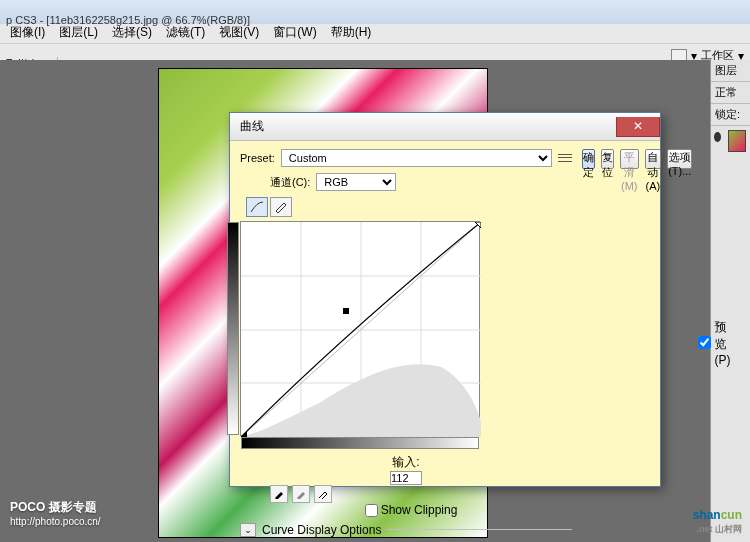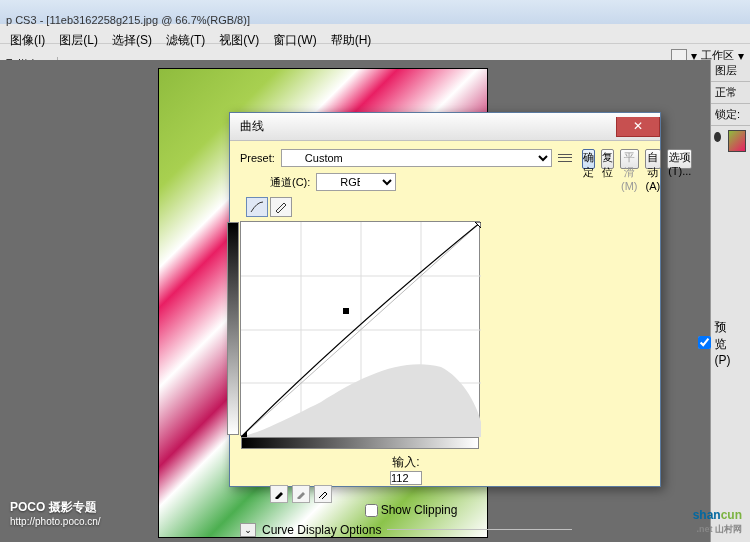--- a/index.html
+++ b/index.html
@@ -1,20 +1,20 @@
 <!DOCTYPE html>
 <html><head>
 <meta charset="utf-8">
 <style>
 * { margin: 0; padding: 0; box-sizing: border-box; font-family: "Microsoft YaHei", Tahoma, sans-serif; font-size: 12px; }
 body { background: #fff; width: 750px; height: 542px; overflow: hidden; position: relative; }
 
 .titlebar { background: linear-gradient(#dbe7f4, #c8d8ec); height: 16px; padding: 12px 6px; color: #333; font-size: 11px; line-height: 16px; }
 .menubar { background: #e9e9e9; height: 20px; display: flex; padding: 0 4px; gap: 2px; border-bottom: 1px solid #ccc; }
-.menubar span { padding: 8px 6px; line-height: 16px; cursor: default; }
+.menubar span { padding: 0 6px; line-height: 16px; cursor: default; }
 
 .toolbar { background: #e9e9e9; height: 24px; display: flex; align-items: center; padding: 0 6px; gap: 8px; border-bottom: 1px solid #b0b0b0; }
 .toolbar-left { display: flex; align-items: flex-start; gap: 6px; margin-top: 20px; }
 .toolbar-sep { width: 1px; height: 18px; background: #b0b0b0; }
 .toolbar-right { margin-left: auto; display: flex; align-items: center; gap: 4px; }
 .mini-icon { width: 16px; height: 14px; border: 1px solid #888; background: #f0f0f0; display: inline-block; }
 .dd { font-size: 11px; }
 
 .canvas-area { background: #6d6d6d; position: absolute; top: 60px; left: 0; right: 40px; bottom: 0; }
 .doc-img { position: absolute; left: 158px; top: 8px; width: 330px; height: 470px; background: linear-gradient(135deg, #8fbc3e 0%, #a8d050 15%, #fff 25%, #e91e63 30%, #fff 40%, #c2185b 50%, #fff 55%, #4caf50 65%, #fff 75%, #8bc34a 85%, #fff 100%); border: 1px solid #000; }
@@ -30,21 +30,21 @@
 .dialog { position: absolute; left: 229px; top: 112px; width: 432px; height: 375px; background: #fef9c3; border: 1px solid #5a7aa0; box-shadow: 3px 3px 10px rgba(0,0,0,0.4); }
 .dlg-titlebar { background: linear-gradient(#fdfdfd, #e3e3e3); height: 28px; display: flex; align-items: center; padding: 0 0 0 10px; border-bottom: 1px solid #c0c0c0; }
 .dlg-title { flex: 1; font-size: 12px; }
 .dlg-close { width: 44px; height: 20px; background: #c75050; color: #fff; display: flex; align-items: center; justify-content: center; border: 1px solid #a03030; border-top: none; font-size: 12px; margin-right: 0; }
 .dlg-body { padding: 8px 10px; display: flex; gap: 10px; }
 .dlg-main { flex: 1; }
 .dlg-side { width: 68px; display: flex; flex-direction: row; gap: 6px; }
 
 .row { display: flex; align-items: center; gap: 6px; margin-bottom: 6px; }
 .row label { font-size: 11px; }
-.row select, .row input[type=text] { font-size: 11px; border: 1px solid #a0a0a0; background: #fff; padding: 1px 19px; }
+.row select, .row input[type=text] { font-size: 11px; border: 1px solid #a0a0a0; background: #fff; padding: 1px 3px; }
 .preset-select { flex: 1; height: 18px; }
 .channel-select { width: 80px; height: 18px; }
 .menu-ico { width: 14px; height: 12px; display: inline-flex; flex-direction: column; justify-content: space-around; padding: 1px 0; cursor: pointer; }
 .menu-ico span { height: 1px; background: #555; }
 
 .tool-row { display: flex; gap: 2px; margin-bottom: 4px; }
 .tool-btn { width: 22px; height: 20px; border: 1px solid #999; background: #f5f5f5; display: flex; align-items: center; justify-content: center; }
 .tool-btn.active { background: #e0e8f5; border-color: #6a8ab8; }
 
 .curve-area { display: flex; gap: 4px; }

